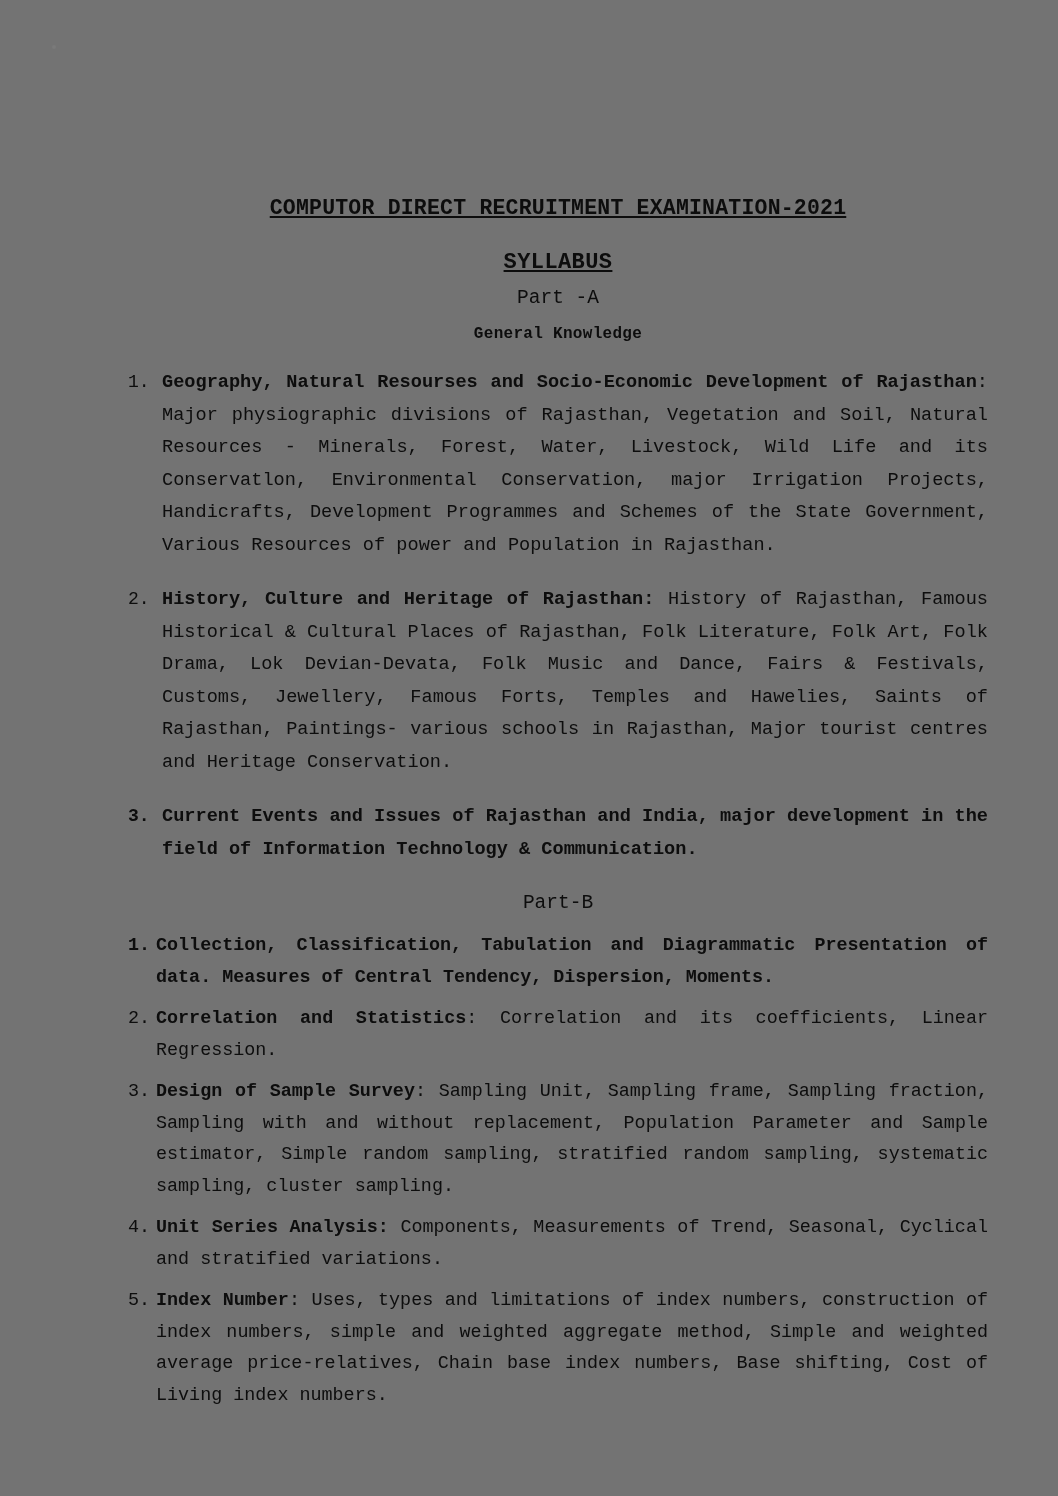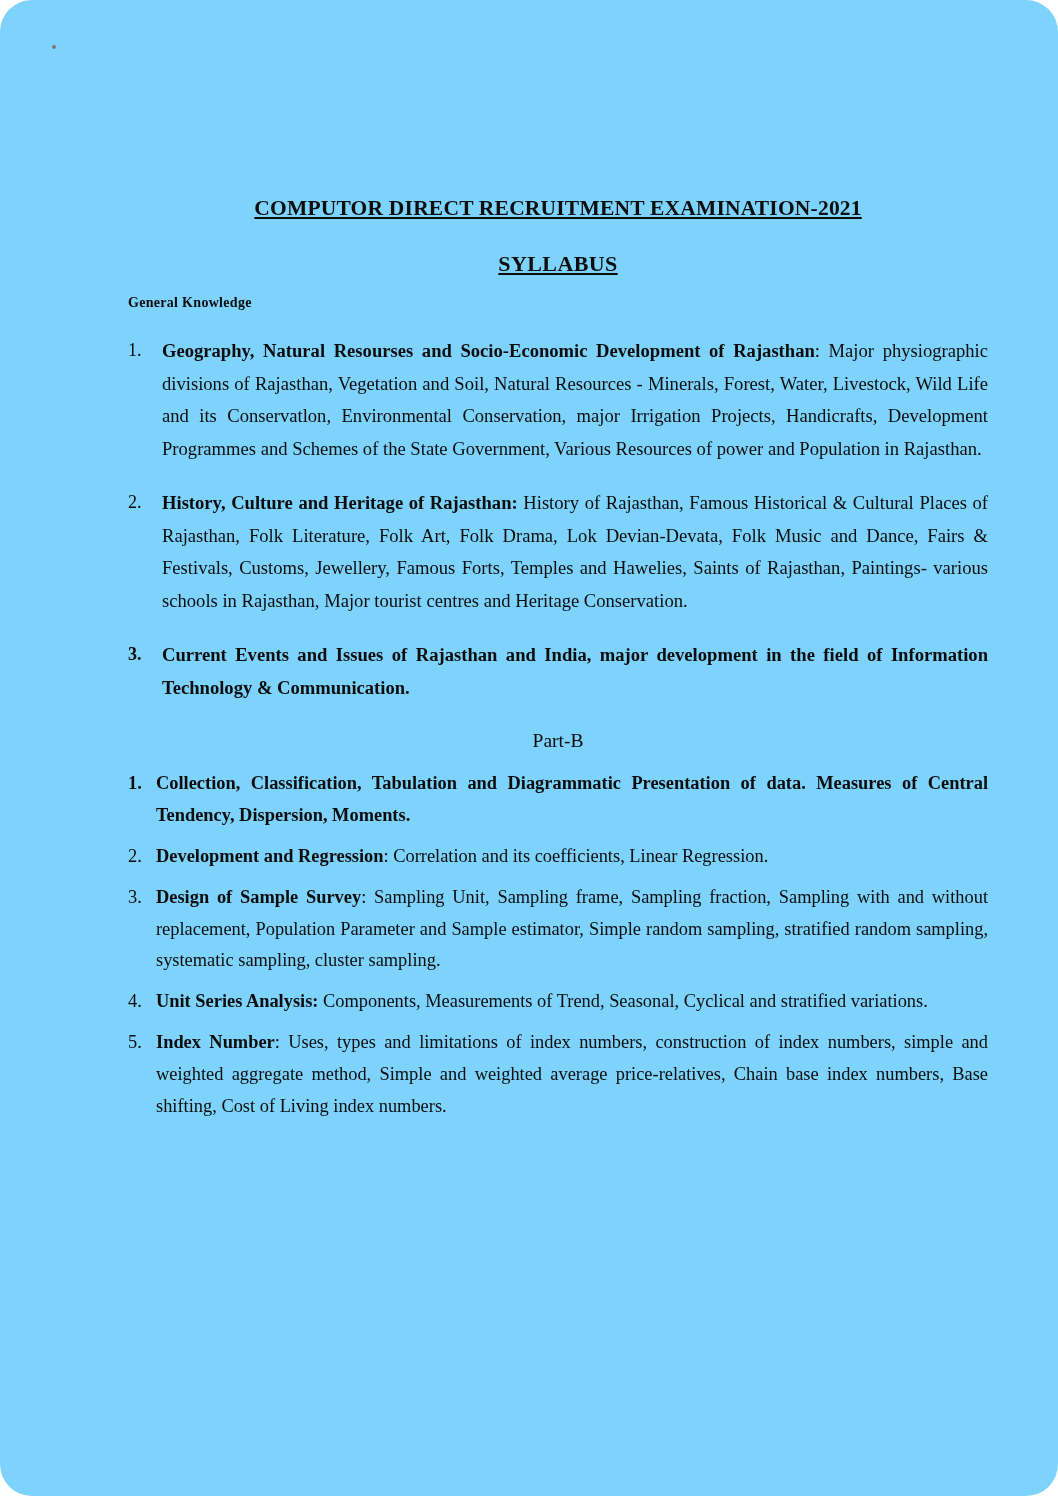--- a/index.html
+++ b/index.html
@@ -4,25 +4,24 @@
 <style>
   html, body {
     margin: 0;
     padding: 0;
     background: #ffffff;
   }
   .page {
     position: relative;
     width: 1058px;
     height: 1496px;
-    background: #7dd3fc;
-    font-family: Liberation Serif, serif;
+    background: #737373;
+    font-family: Liberation Mono, monospace;
     color: #0d0d0d;
     overflow: hidden;
-    border-radius: 32px;
   }
   .speck {
     position: absolute;
     left: 52px;
     top: 45px;
     width: 4px;
     height: 4px;
     background: #7a7a7a;
     border-radius: 50%;
   }
@@ -39,31 +38,31 @@
     letter-spacing: 0.2px;
     text-decoration: underline;
     margin: 0 0 30px 0;
   }
   .doc-subtitle {
     text-align: center;
     font-weight: bold;
     font-size: 22px;
     text-decoration: underline;
     letter-spacing: 0.4px;
-    margin: 0 0 18px 0;
+    margin: 0 0 12px 0;
   }
   .part-label {
     text-align: center;
     font-size: 19.5px;
     margin: 0 0 16px 0;
   }
   .part-heading {
-    text-align: left;
+    text-align: center;
     font-weight: bold;
-    font-size: 14px;
+    font-size: 16px;
     margin: 0 0 24px 0;
     letter-spacing: 0.3px;
   }
   .list {
     margin: 0;
     padding: 0;
     list-style: none;
   }
   .list-item {
     position: relative;
@@ -117,20 +116,21 @@
 <div class="page">
 
   <div class="speck"></div>
 
   <div class="content">
 
     <h1 class="doc-title">COMPUTOR DIRECT RECRUITMENT EXAMINATION-2021</h1>
     <h2 class="doc-subtitle">SYLLABUS</h2>
 
     <div class="part-a">
+      <div class="part-label">Part -A</div>
       <div class="part-heading">General  Knowledge</div>
 
       <ul class="list">
         <li class="list-item">
           <span class="num">1.</span>
           <span class="body"><b>Geography, Natural Resourses and Socio-Economic Development of Rajasthan</b><span>: Major physiographic divisions of Rajasthan, Vegetation and Soil, Natural Resources - Minerals, Forest, Water, Livestock, Wild Life and its Conservatlon, Environmental Conservation, major Irrigation Projects, Handicrafts, Development Programmes and Schemes of the State Government, Various Resources of power and Population in Rajasthan.</span></span>
         </li>
         <li class="list-item">
           <span class="num">2.</span>
           <span class="body"><b>History, Culture and Heritage of Rajasthan:</b><span> History of Rajasthan, Famous Historical &amp; Cultural Places of Rajasthan, Folk Literature, Folk Art, Folk Drama, Lok Devian-Devata, Folk Music and Dance, Fairs &amp; Festivals, Customs, Jewellery, Famous Forts, Temples and Hawelies, Saints of Rajasthan, Paintings- various schools in Rajasthan, Major tourist centres and Heritage Conservation.</span></span>
@@ -145,21 +145,21 @@
     <div class="part-b partb-block">
       <div class="part-label">Part-B</div>
 
       <ul class="list">
         <li class="list-item">
           <span class="num">1.</span>
           <span class="body"><b>Collection, Classification, Tabulation and Diagrammatic Presentation of data. Measures of Central Tendency, Dispersion,  Moments.</b><span></span></span>
         </li>
         <li class="list-item">
           <span class="num">2.</span>
-          <span class="body"><b>Development and Regression</b><span>: Correlation and its coefficients, Linear  Regression.</span></span>
+          <span class="body"><b>Correlation and Statistics</b><span>: Correlation and its coefficients, Linear  Regression.</span></span>
         </li>
         <li class="list-item">
           <span class="num">3.</span>
           <span class="body"><b>Design of Sample Survey</b><span>: Sampling Unit, Sampling frame, Sampling fraction, Sampling with and without replacement, Population Parameter and Sample estimator, Simple random sampling, stratified random sampling, systematic sampling, cluster  sampling.</span></span>
         </li>
         <li class="list-item">
           <span class="num">4.</span>
           <span class="body"><b>Unit Series Analysis:</b><span> Components, Measurements of Trend, Seasonal, Cyclical and stratified variations.</span></span>
         </li>
         <li class="list-item">

